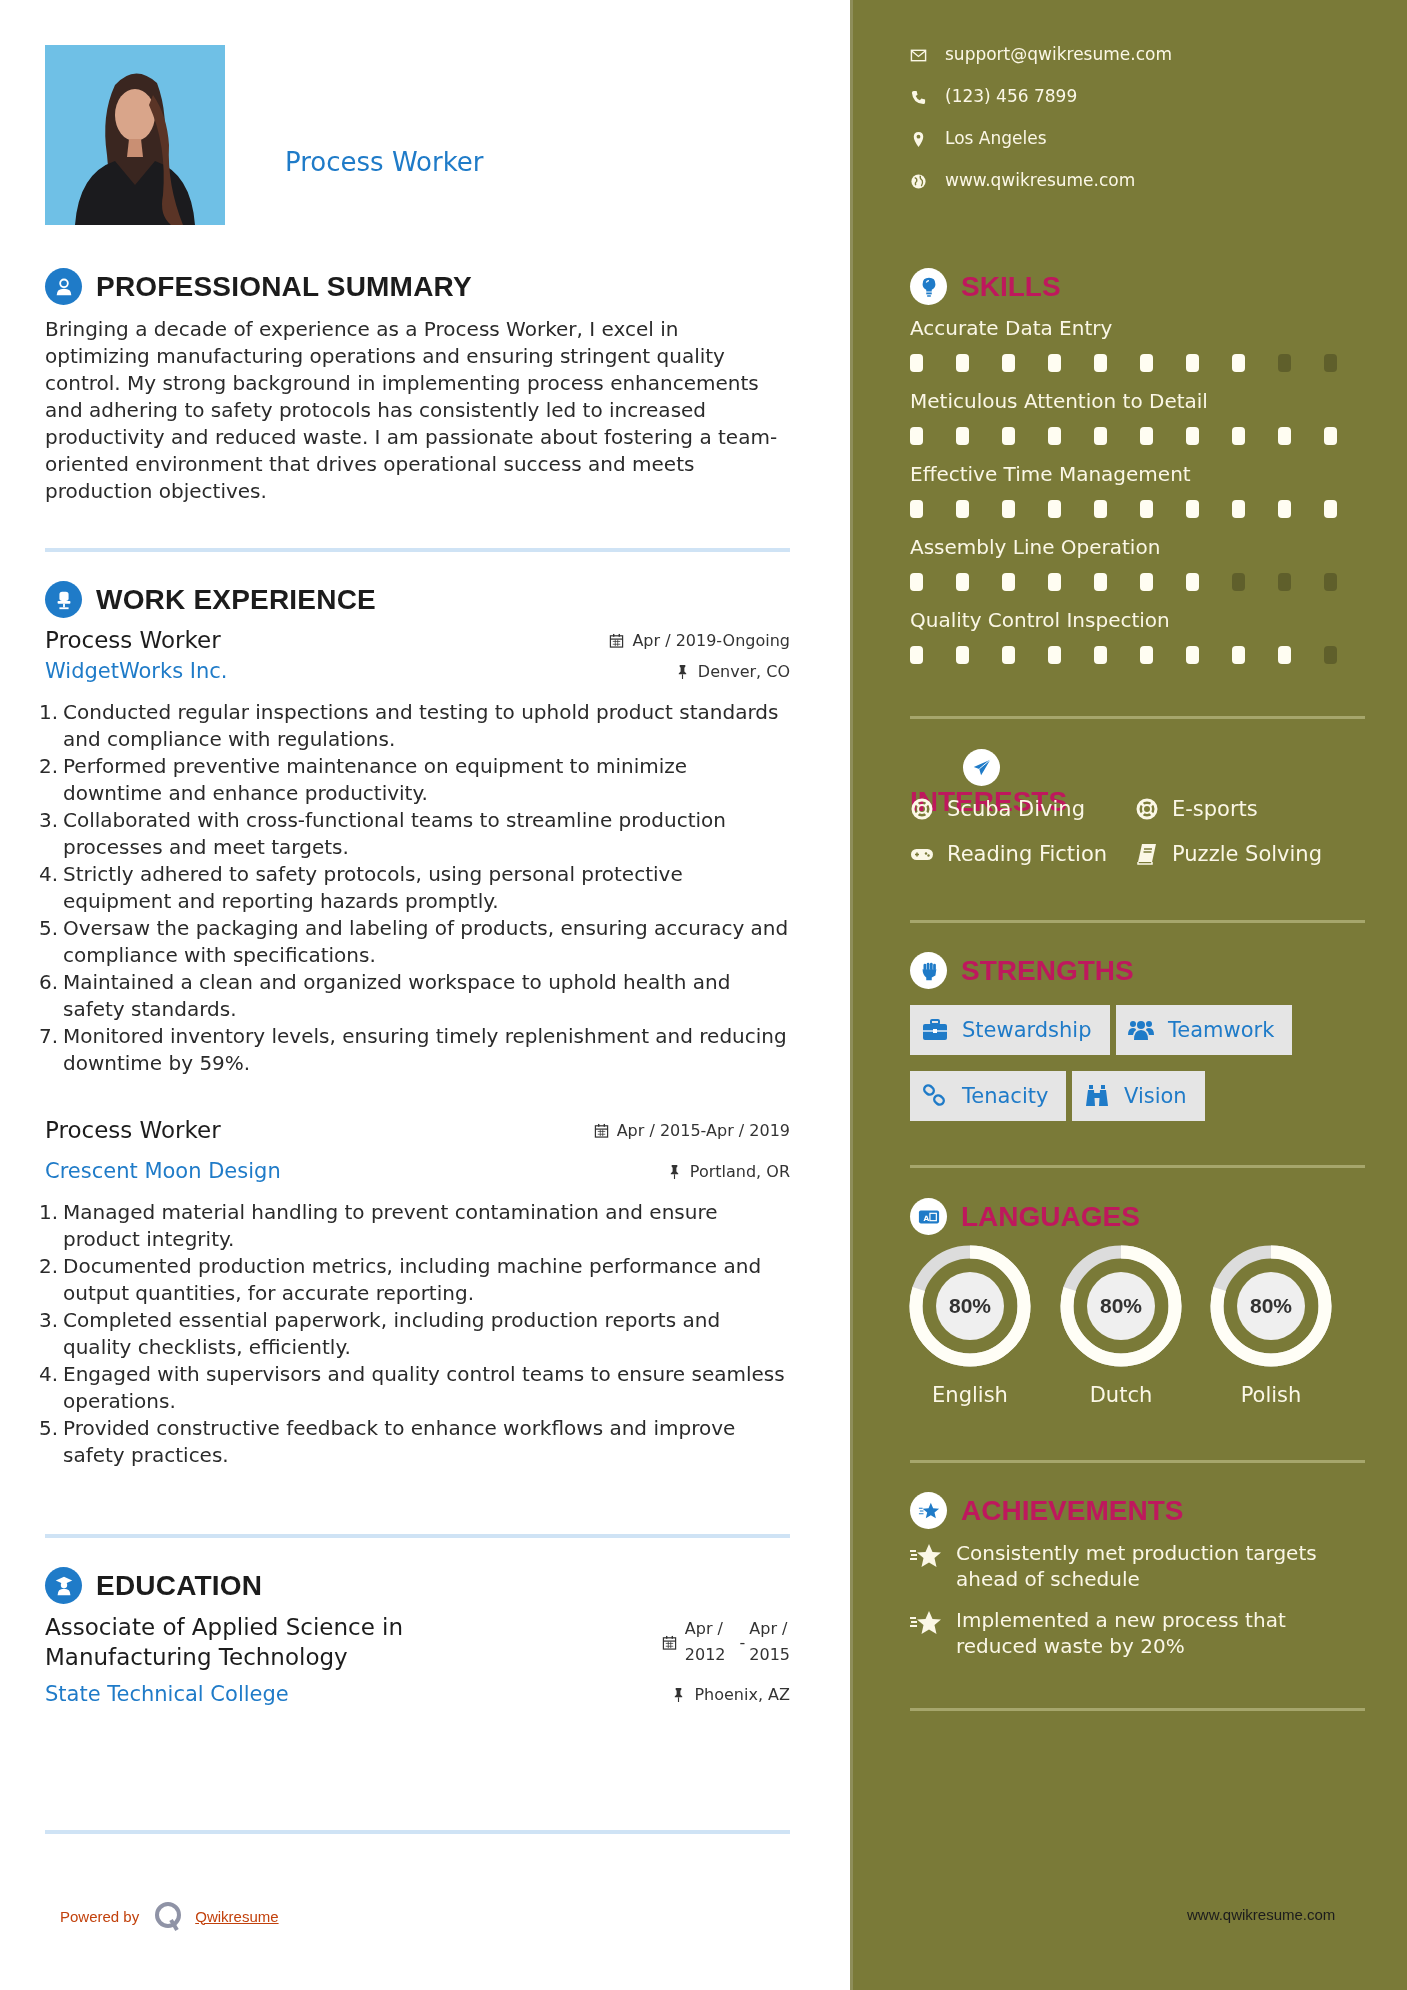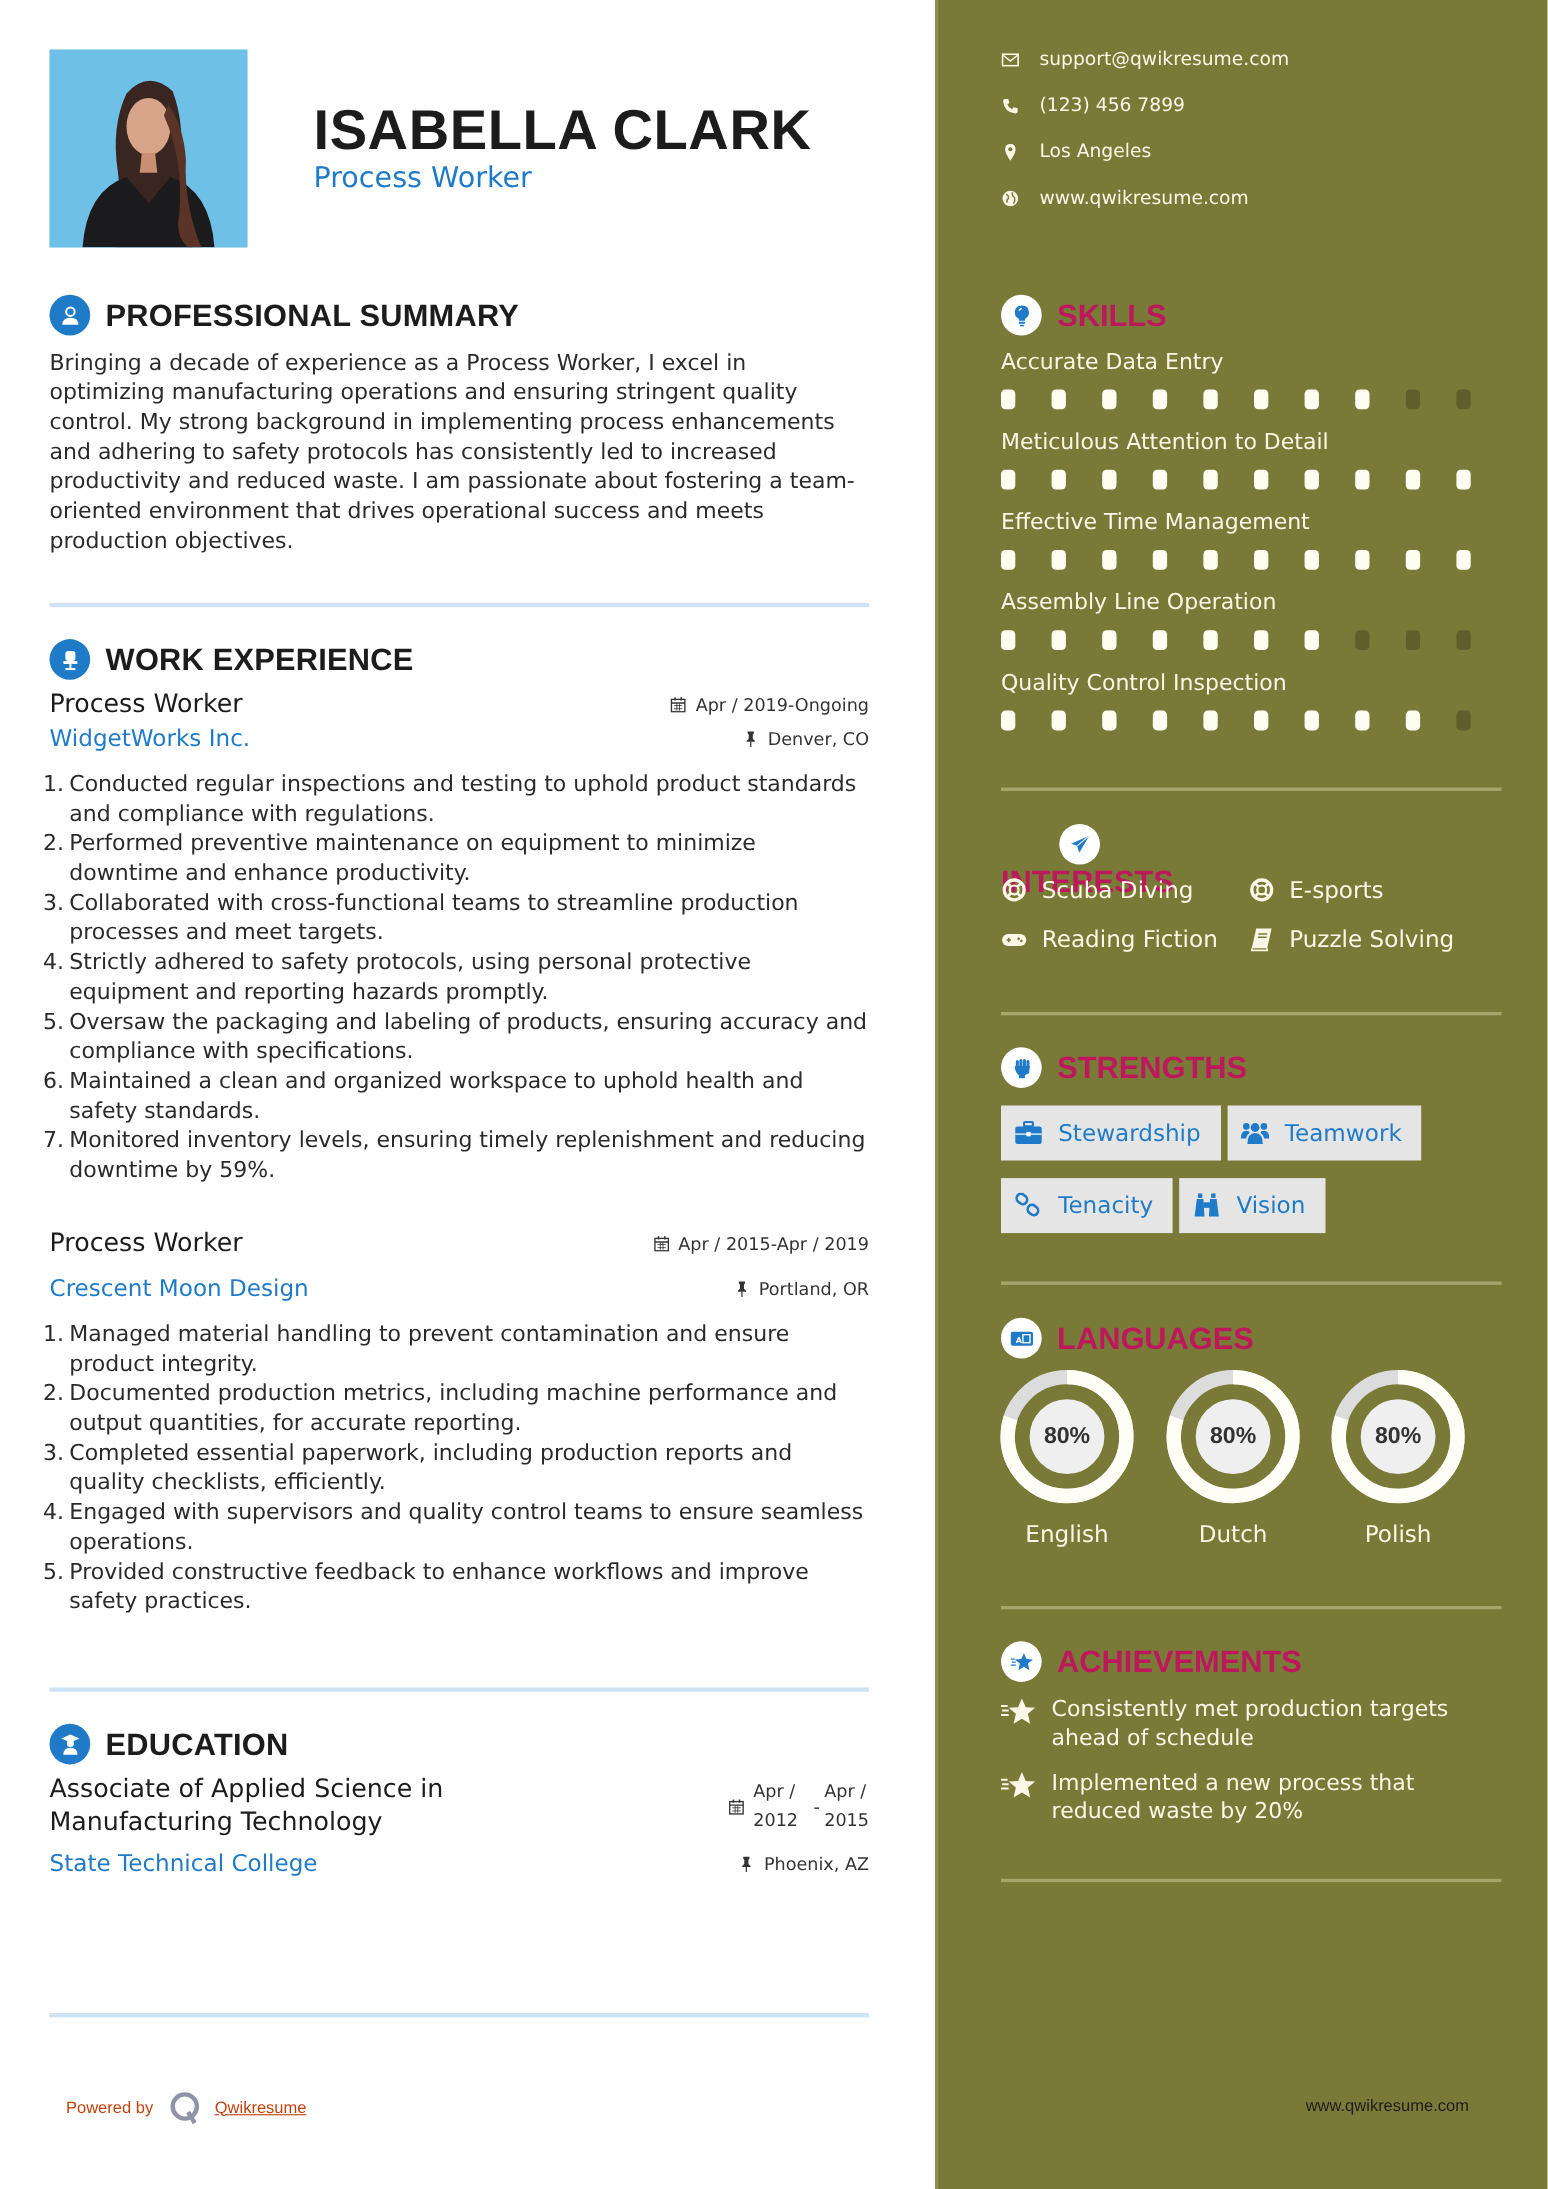--- a/index.html
+++ b/index.html
@@ -34,21 +34,21 @@
   .job-meta svg { width: 15px; height: 15px; margin-right: 8px; }
   .job-list { margin-top: 16px; padding-left: 0; list-style: none; }
   .job-list li { position: relative; padding-left: 18px; font-size: 20px; line-height: 27px; color: #2a2a2a; }
   .job-list li .num { position: absolute; left: -6px; top: 0; }
 
   .footer-powered { position: absolute; left: 60px; top: 1900px; display: flex; align-items: center; font-family: "Liberation Sans", sans-serif; font-size: 15px; color: #c2410c; }
   .footer-powered .q-logo { width: 32px; height: 32px; margin: 0 10px 0 14px; }
   .footer-powered .brand { text-decoration: underline; }
 
   
-  .contact { position: absolute; left: 910px; display: flex; align-items: center; color: #fbf7e6; font-size: 17px; }
+  .contact { position: absolute; left: 910px; display: flex; align-items: flex-end; color: #fbf7e6; font-size: 17px; }
   .contact svg { width: 17px; height: 17px; margin-right: 18px; }
 
   .r-head { position: absolute; left: 910px; display: flex; align-items: center; }
   .r-icon { width: 37px; height: 37px; border-radius: 50%; background: #fff; display: flex; align-items: center; justify-content: center; margin-right: 14px; }
   .r-icon svg { width: 22px; height: 22px; }
   .r-title { font-family: "Liberation Sans", sans-serif; font-weight: 700; font-size: 28px; color: #be185d; white-space: nowrap; }
 
   .skill { position: absolute; left: 910px; width: 460px; }
   .skill-name { font-size: 20px; color: #fbf7e6; line-height: 24px; }
   .dots { display: flex; margin-top: 14px; }
@@ -82,21 +82,20 @@
   <div class="photo">
     <svg viewBox="0 0 180 180">
       <rect width="180" height="180" fill="#6fc0e6"></rect>
       <path d="M70 40 Q90 18 112 38 Q124 70 118 110 Q128 140 130 180 L60 180 Q66 140 62 110 Q56 70 70 40Z" fill="#3a2620"></path>
       <ellipse cx="90" cy="70" rx="20" ry="26" fill="#d9a58a"></ellipse>
       <path d="M84 94 L96 94 L98 112 L82 112Z" fill="#c98f73"></path>
       <path d="M30 180 Q34 128 70 116 L90 140 L110 116 Q146 128 150 180Z" fill="#1b1b1e"></path>
       <path d="M104 60 Q122 100 118 150 Q114 170 126 180 L138 180 Q122 140 124 100 Q122 70 108 50Z" fill="#5a3426"></path>
     </svg>
   </div>
-  <div class="name">ISABELLA CLARK</div>
   <div class="job-title">Process Worker</div>
 
   <div class="sec-head" style="top:268px;">
     <div class="sec-icon">
       <svg viewBox="0 0 24 24">
           <circle cx="12" cy="8" r="4.2" fill="none" stroke="#fff" stroke-width="2"></circle>
           <path d="M4 21 Q4 14 12 14 Q20 14 20 21Z" fill="#fff"></path>
         </svg>
     </div>
     <div class="sec-title">PROFESSIONAL SUMMARY</div>

